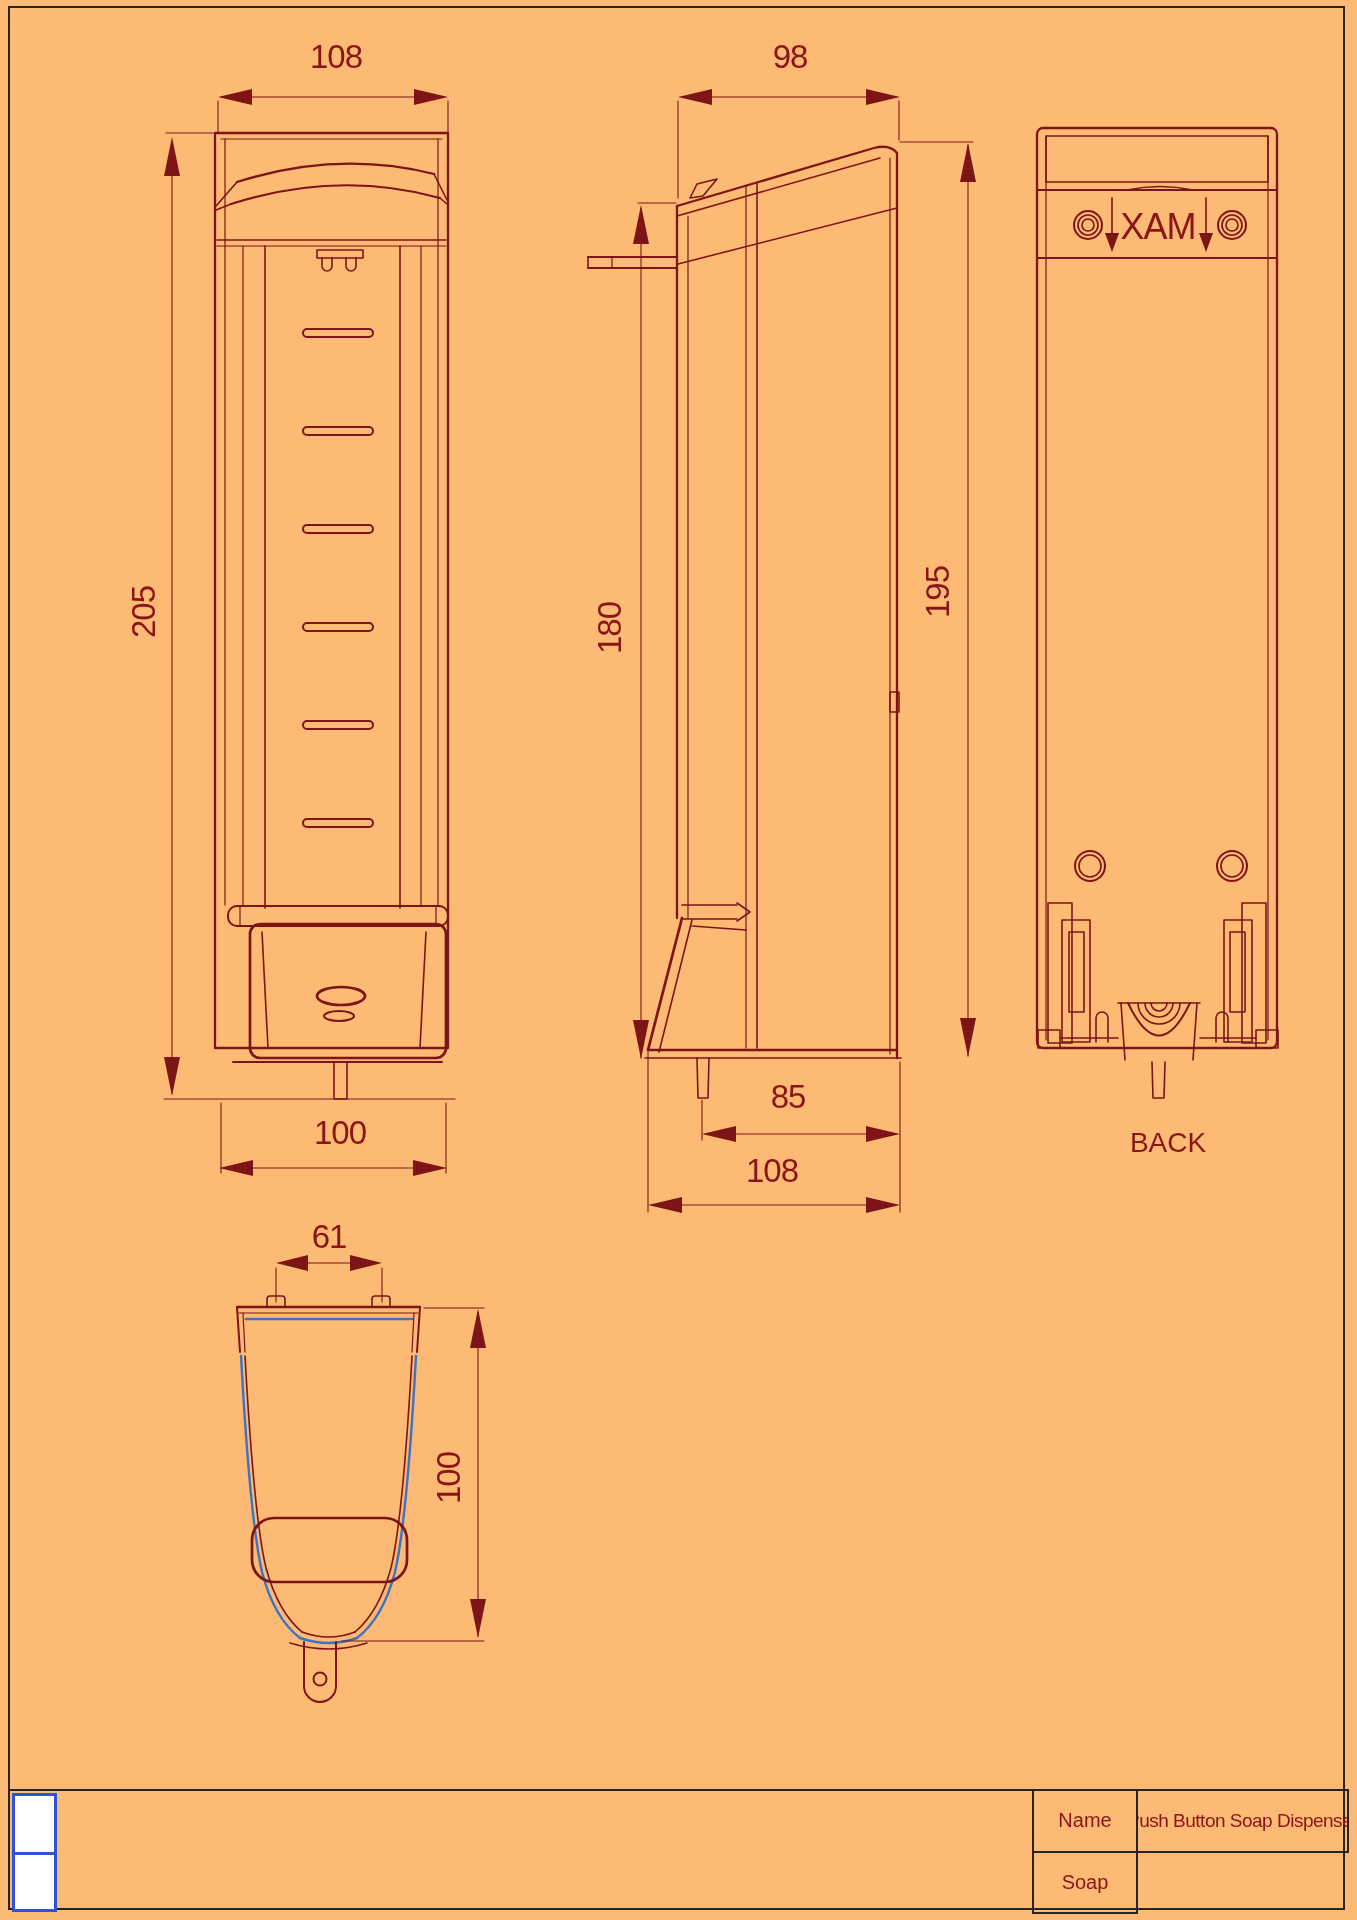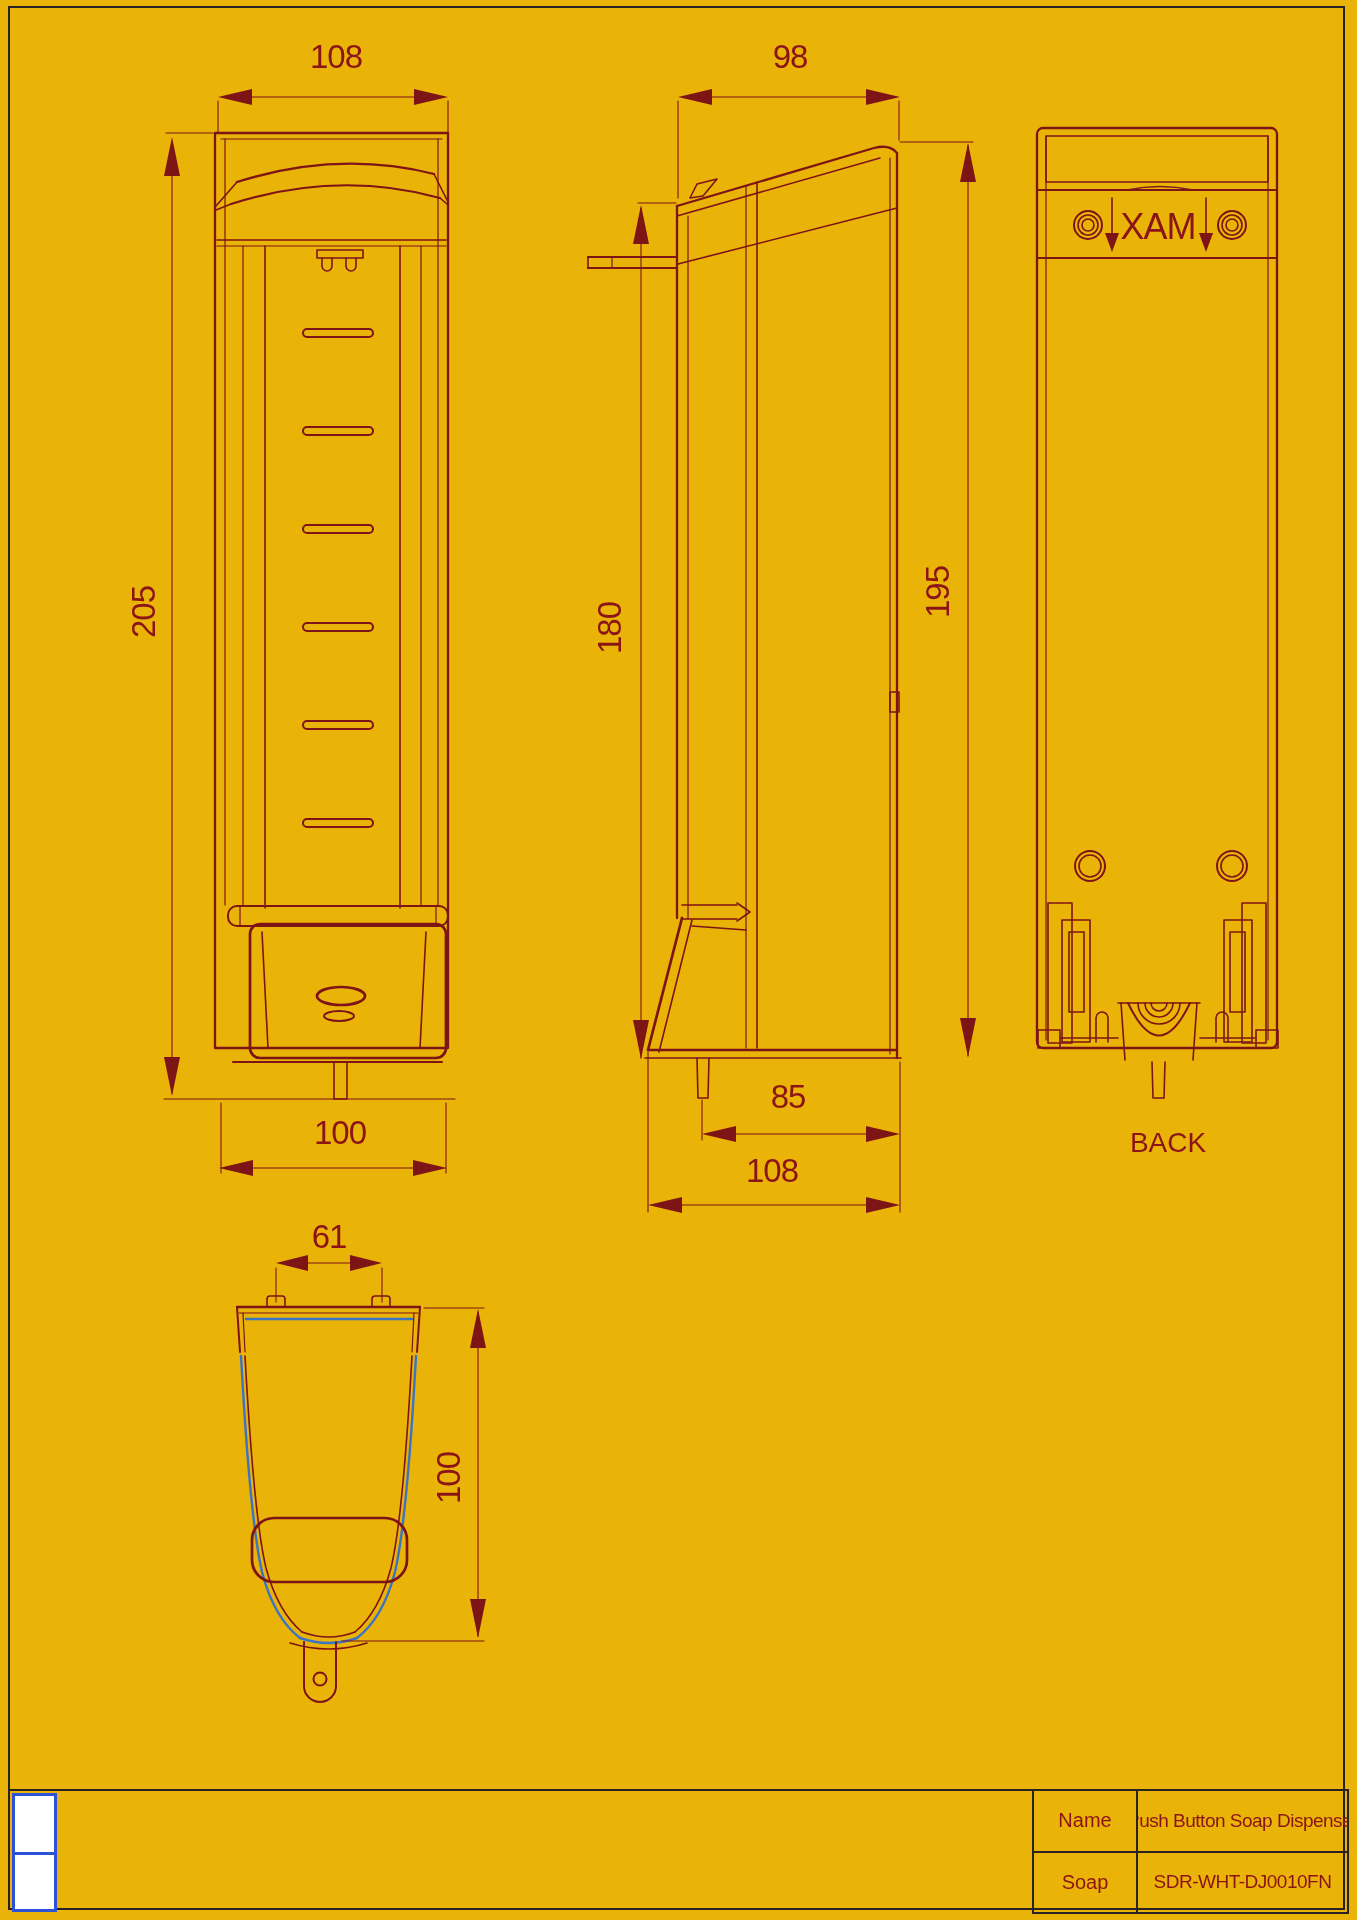--- a/index.html
+++ b/index.html
@@ -1,16 +1,16 @@
 <!DOCTYPE html>
 <html><head>
 <meta charset="utf-8">
 <style>
   html,body{margin:0;padding:0;background:#ffffff;}
-  #page{position:relative;width:1357px;height:1920px;background:#eab308;overflow:hidden;
+  #page{position:relative;width:1357px;height:1920px;background:#fdba74;overflow:hidden;
         font-family:"Liberation Sans",sans-serif;}
   
   #frame{position:absolute;left:8px;top:6px;width:1337px;height:1904px;
          border:2px solid #2a2123;box-sizing:border-box;}
   
   svg .ln{fill:none;stroke:#7d1416;stroke-linecap:round;stroke-linejoin:round;}
   svg .s1{stroke-width:1.2px;} svg .s15{stroke-width:1.6px;}
   svg .s2{stroke-width:2px;}  svg .s22{stroke-width:2.3px;} svg .s26{stroke-width:2.7px;}
   svg .dim{stroke-width:1.1px;}
   svg .blue{fill:none;stroke:#3a74c4;stroke-width:2.4px;stroke-linecap:round;}
@@ -304,19 +304,18 @@
       </g>
     </g>
   </svg>
 
   <div id="bottomrule"></div>
 
   <div id="titleblock">
     <div class="cell lab">Name</div>
     <div class="cell val">Push Button Soap Dispenser</div>
     <div class="cell lab">Soap</div>
-    <div class="cell val">SDR-WHT-DJ0010FN</div>
   </div>
 
   <div id="logo">
     <div class="divider"></div>
   </div>
 </div>
 
 </body></html>

